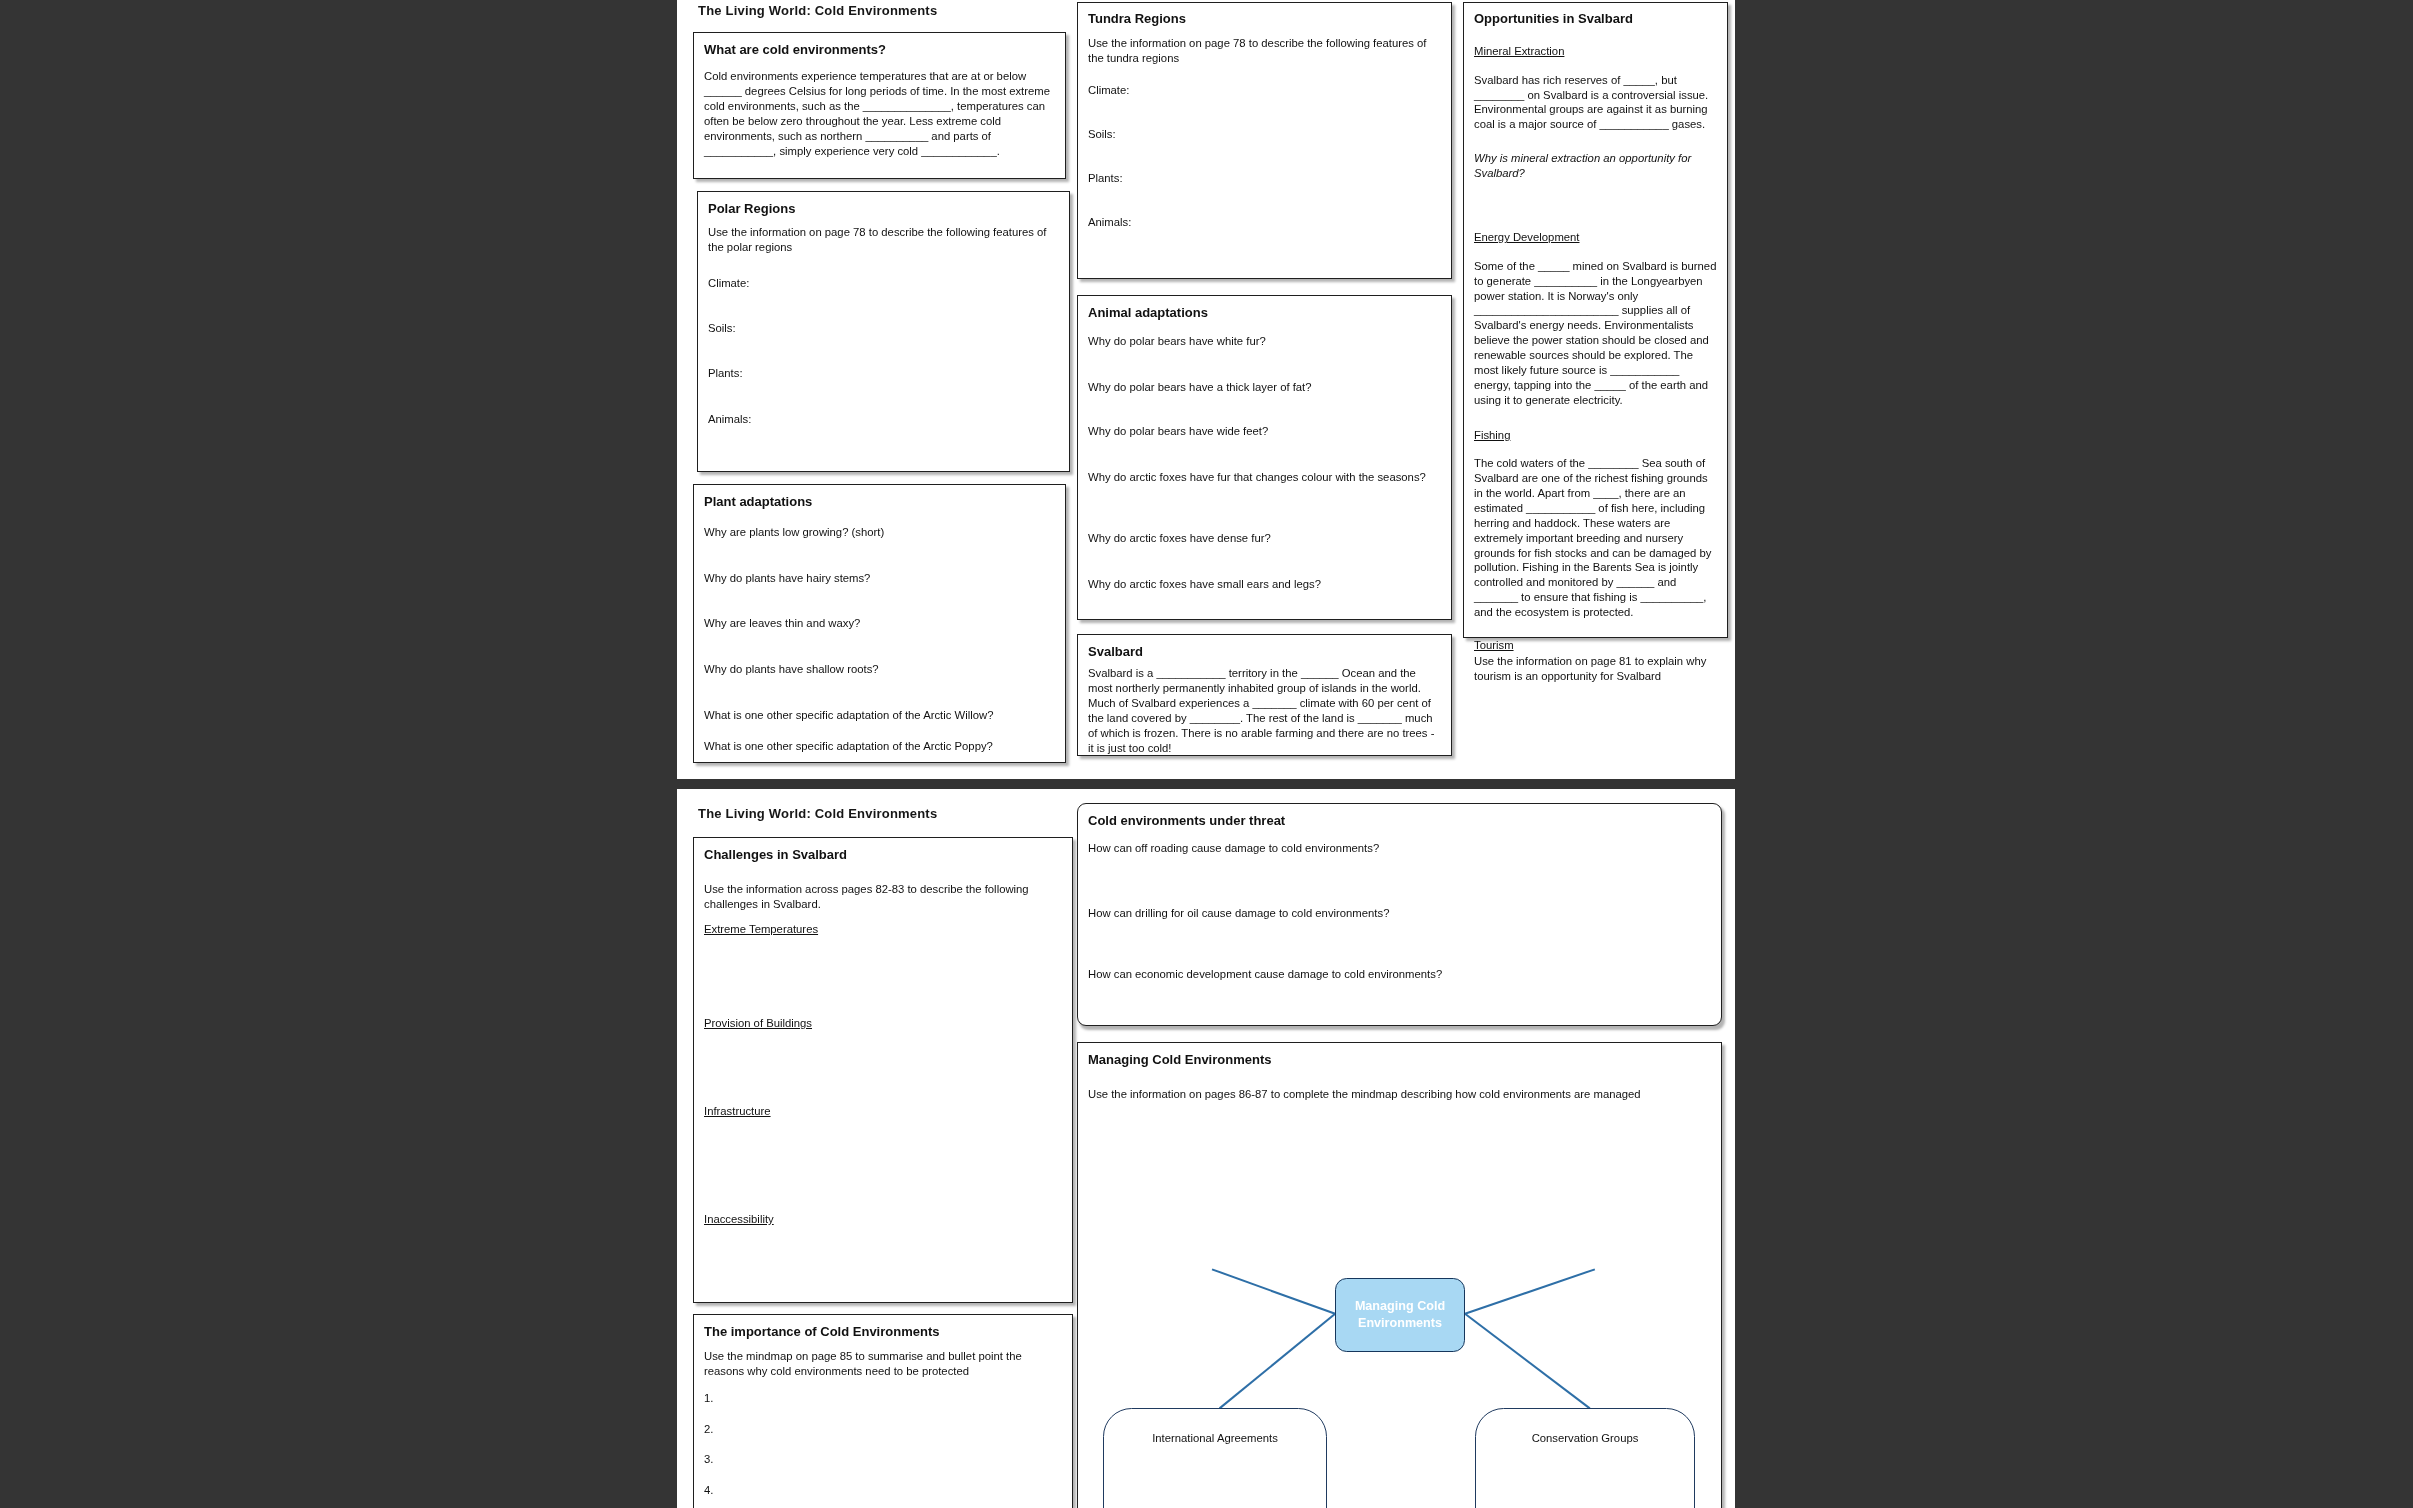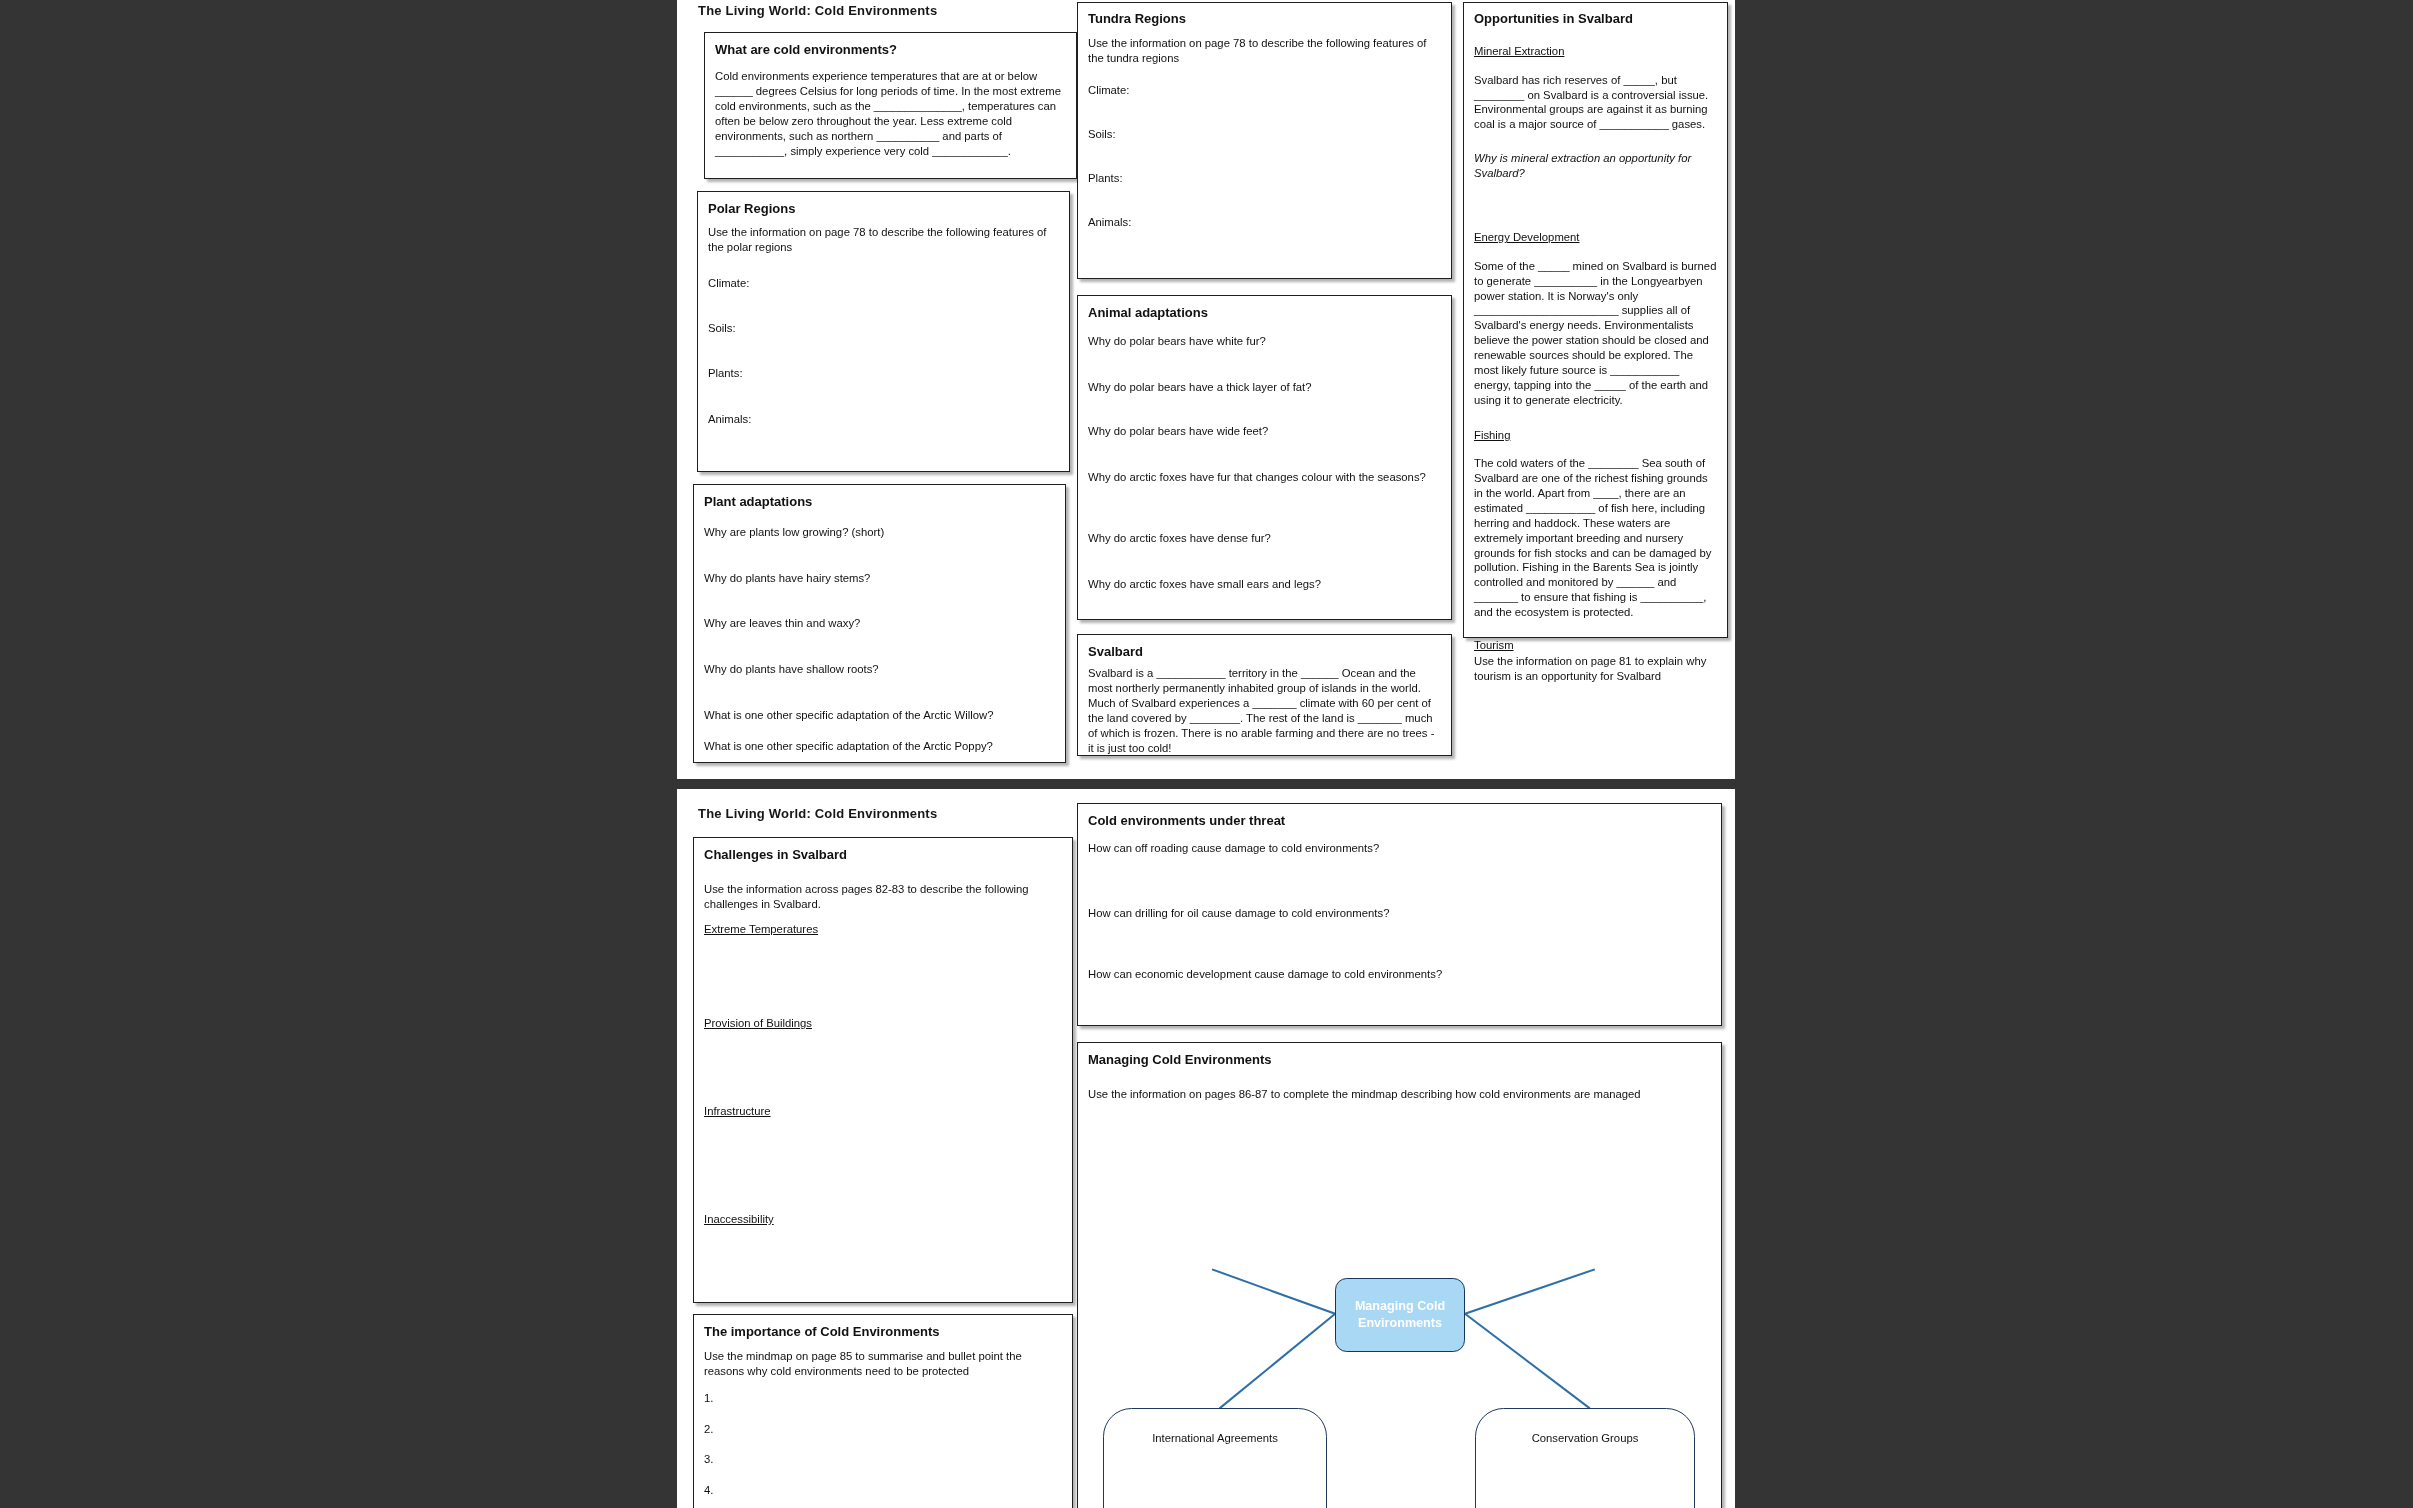--- a/index.html
+++ b/index.html
@@ -86,21 +86,21 @@
   .num-item { position: absolute; left: 10px; font-size: 11.3px; }
 </style>
 </head>
 <body>
 
 <div id="canvas">
 
   <div class="page" id="page1">
     <div class="ptitle" style="top:2.5px;">The Living World: Cold Environments</div>
 
-    <div class="wbox" style="left:16px; top:32px; width:373px; height:147px;margin-left:11px;">
+    <div class="wbox" style="left:16px; top:32px; width:373px; height:147px;">
       <div class="bh">What are cold environments?</div>
       <div class="body-text">Cold environments experience temperatures that are at or below ______ degrees Celsius for long periods of time. In the most extreme cold environments, such as the ______________, temperatures can often be below zero throughout the year. Less extreme cold environments, such as northern __________ and parts of ___________, simply experience very cold ____________.</div>
     </div>
 
     <div class="wbox" style="left:20px; top:191px; width:373px; height:281px;">
       <div class="bh">Polar Regions</div>
       <div class="body-text" style="margin-top:8.4px;">Use the information on page 78 to describe the following features of the polar regions</div>
       <div class="abs" style="left:10px; top:84px;">Climate:</div>
       <div class="abs" style="left:10px; top:129px;">Soils:</div>
       <div class="abs" style="left:10px; top:174px;">Plants:</div>
@@ -169,21 +169,21 @@
 
     <div class="wbox" style="left:16px; top:525px; width:380px; height:210px;">
       <div class="bh">The importance of Cold Environments</div>
       <div class="abs" style="left:10px; top:34px; width:356px;">Use the mindmap on page 85 to summarise and bullet point the reasons why cold environments need to be protected</div>
       <div class="num-item" style="top:76px;">1.</div>
       <div class="num-item" style="top:107px;">2.</div>
       <div class="num-item" style="top:137px;">3.</div>
       <div class="num-item" style="top:168px;">4.</div>
     </div>
 
-    <div class="wbox" style="left:400px; top:14.2px; width:645px; height:223px;">
+    <div class="wbox" style="left:400px; top:14.2px; width:645px; height:223px;border-radius:9px;">
       <div class="bh">Cold environments under threat</div>
       <div class="abs" style="left:10px; top:37px;">How can off roading cause damage to cold environments?</div>
       <div class="abs" style="left:10px; top:102px;">How can drilling for oil cause damage to cold environments?</div>
       <div class="abs" style="left:10px; top:163px;">How can economic development cause damage to cold environments?</div>
     </div>
 
     <div class="wbox" style="left:400px; top:253px; width:645px; height:503px;">
       <div class="bh">Managing Cold Environments</div>
       <div class="abs" style="left:10px; top:44px; width:620px;">Use the information on pages 86-87 to complete the mindmap describing how cold environments are managed</div>
 

